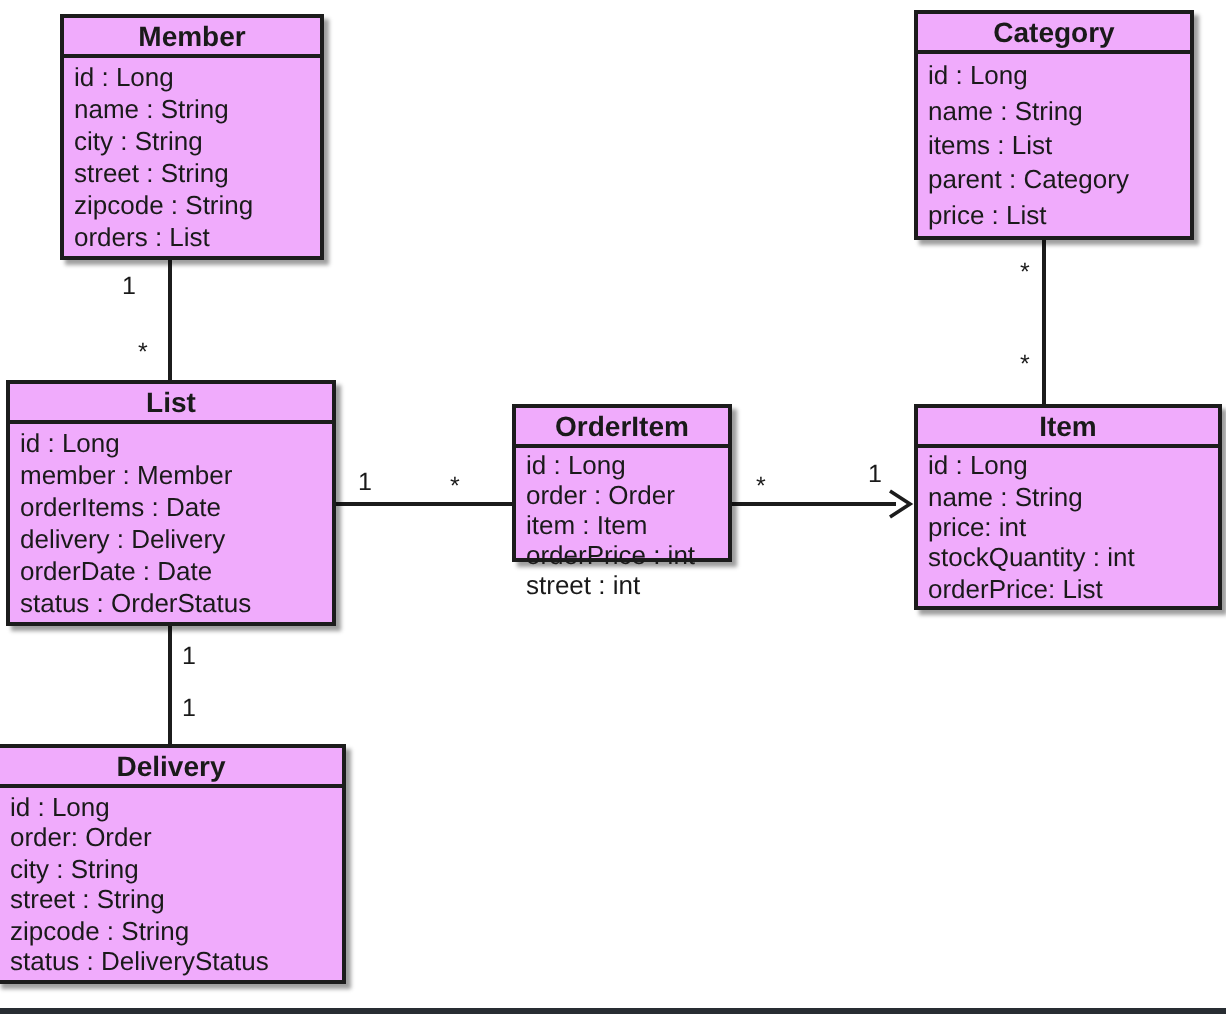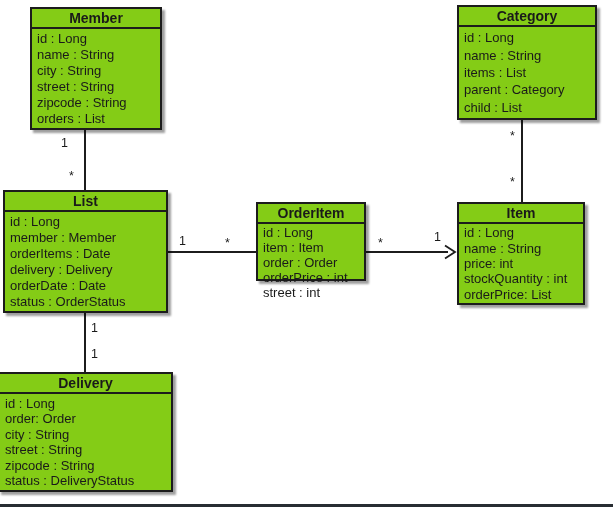--- a/index.html
+++ b/index.html
@@ -7,21 +7,21 @@
     position: relative;
     width: 613px;
     height: 513px;
     background: #ffffff;
     overflow: hidden;
     font-family: "Liberation Sans", sans-serif;
     color: #1a1a1a;
   }
   .uml-class {
     position: absolute;
-    background: #84cc16;
+    background: #f0abfc;
     border: 2px solid #1c1c1c;
     box-shadow: 2.5px 2.5px 2px rgba(0,0,0,0.38);
     display: flex;
     flex-direction: column;
     box-sizing: border-box;
   }
   .uml-class .title {
     font-size: 14px;
     font-weight: bold;
     text-align: center;
@@ -106,48 +106,48 @@
     </div>
   </div>
 
   <div class="uml-class" style="left:457px; top:5px; width:140px; height:115px;">
     <div class="title">Category</div>
     <div class="attrs">
       <div class="attr">id : Long</div>
       <div class="attr">name : String</div>
       <div class="attr bold">items : List</div>
       <div class="attr">parent : Category</div>
-      <div class="attr">child : List</div>
+      <div class="attr">price : List</div>
     </div>
   </div>
 
   <div class="uml-class" style="left:3px; top:190px; width:165px; height:123px;">
     <div class="title">List</div>
     <div class="attrs">
       <div class="attr">id : Long</div>
       <div class="attr">member : Member</div>
       <div class="attr">orderItems : Date</div>
       <div class="attr bold">delivery : Delivery</div>
       <div class="attr">orderDate : Date</div>
       <div class="attr">status : OrderStatus</div>
     </div>
   </div>
 
   <div class="uml-class" style="left:256px; top:202px; width:110px; height:79px;">
     <div class="title">OrderItem</div>
     <div class="attrs">
       <div class="attr">id : Long</div>
+      <div class="attr">order : Order</div>
       <div class="attr">item : Item</div>
-      <div class="attr">order : Order</div>
       <div class="attr">orderPrice : int</div>
       <div class="attr">street : int</div>
     </div>
   </div>
 
-  <div class="uml-class" style="left:457px; top:202px; width:128px; height:103px;">
+  <div class="uml-class" style="left:457px; top:202px; width:154px; height:103px;">
     <div class="title">Item</div>
     <div class="attrs">
       <div class="attr">id : Long</div>
       <div class="attr">name : String</div>
       <div class="attr">price: int</div>
       <div class="attr">stockQuantity : int</div>
       <div class="attr bold">orderPrice: List</div>
     </div>
   </div>
 

